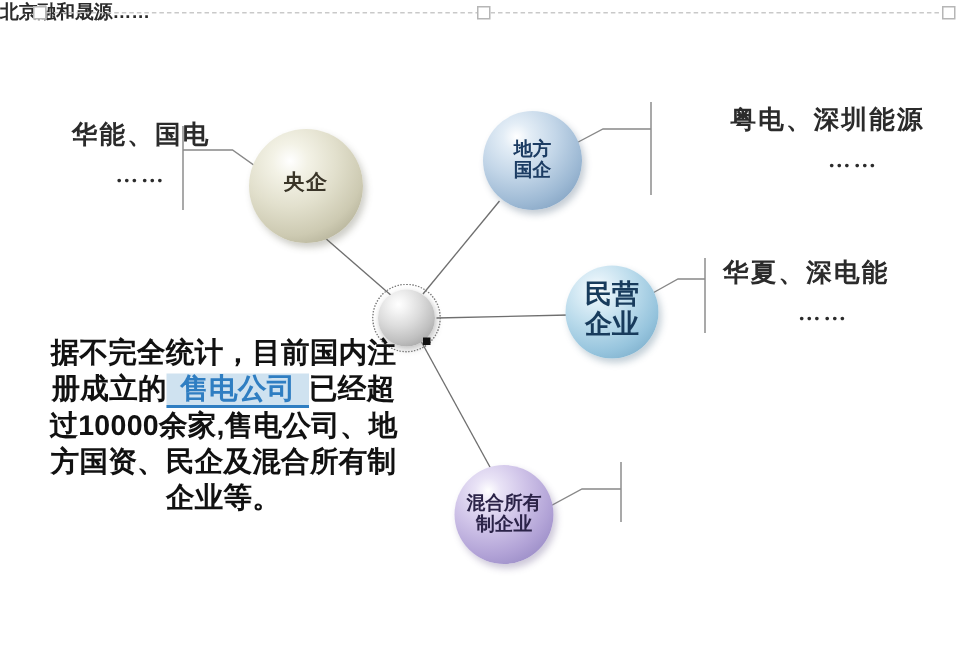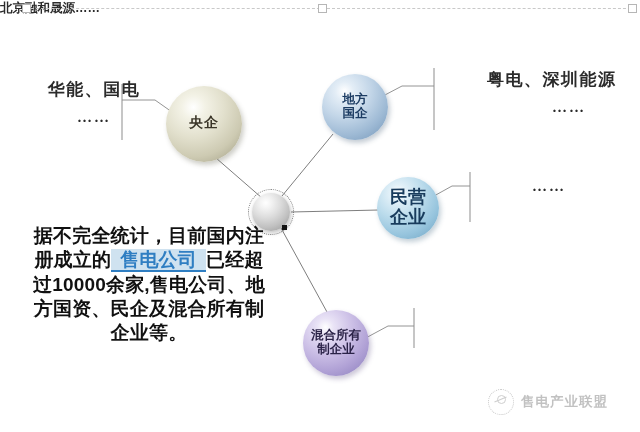--- a/index.html
+++ b/index.html
@@ -203,25 +203,22 @@
     <span class="main">华能、国电</span>
     <span class="dots">……</span>
   </div>
 
   <div class="side-label lbl-2">
     <span class="main">粤电、深圳能源</span>
     <span class="dots">……</span>
   </div>
 
   <div class="side-label lbl-3">
+    <span class="main">华夏、深电能</span>
     <span class="dots">……</span>
   </div>
 
   <div class="lbl-4">北京融和晟源……</div>
 
   <div class="para"><span>据不完全统计，目前国内注册成立的</span><span class="hl">售电公司</span><span>已经超过10000余家,售电公司、地方国资、民企及混合所有制企业等。</span></div>
 
-  <div class="watermark">
-    <div class="wm-logo"></div>
-    <div class="wm-text">售电产业联盟</div>
-  </div>
 
 </div>
 
 </body></html>

